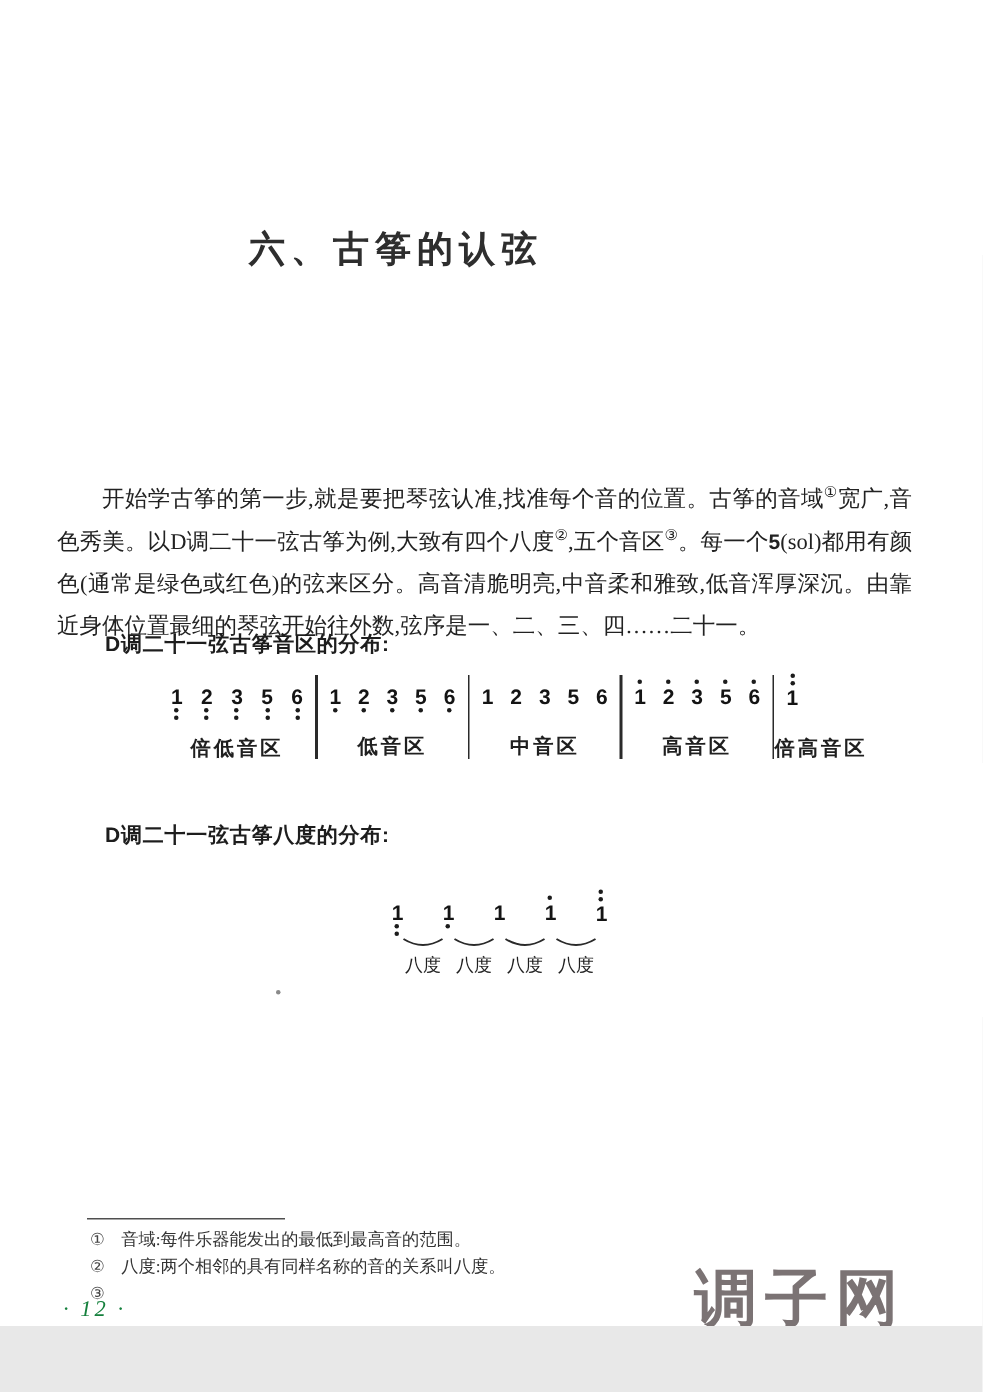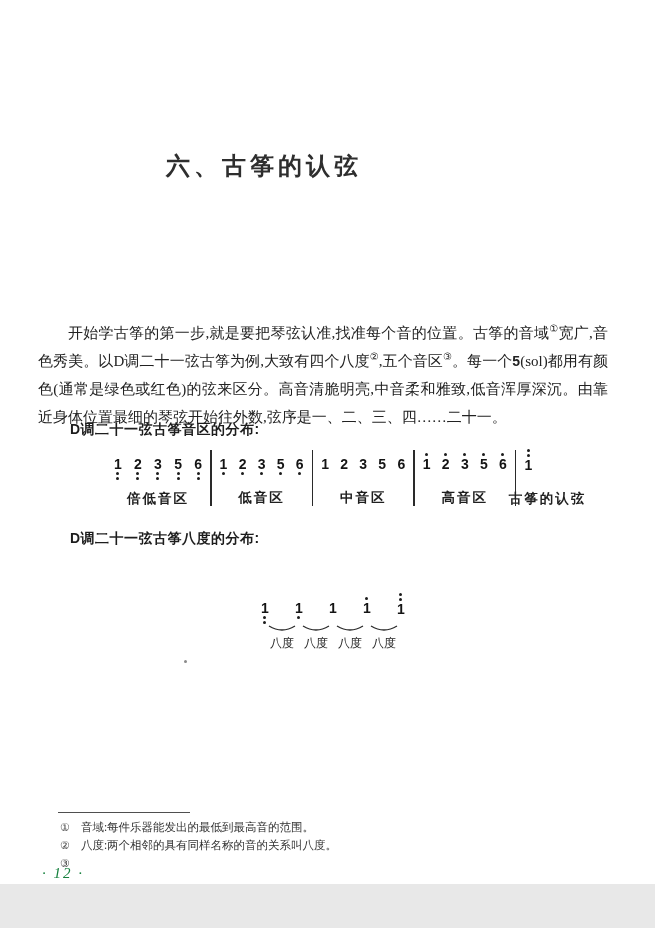--- a/index.html
+++ b/index.html
@@ -33,21 +33,21 @@
   }
   .body-par .sup{font-size:10px;vertical-align:super;line-height:0;}
   .body-par .bold{font-weight:700;font-family:"Liberation Sans",sans-serif;font-size:14px;}
   
   .chart-heading{
     position:absolute;left:70px;
     font-family:"Liberation Sans",sans-serif;font-weight:700;
     font-size:14px;color:#1d1d1d;letter-spacing:0.5px;text-align:right;
   }
   .heading-regions{top:421px;}
-  .heading-octaves{top:530px;}
+  .heading-octaves{top:548px;}
   
   .dots{display:flex;flex-direction:column;align-items:center;}
   .dots.above{min-height:9px;justify-content:flex-end;}
   .dots.below{min-height:9px;justify-content:flex-start;}
   .dot{width:3px;height:3px;border-radius:50%;background:#1c1c1c;margin:1px 0;}
   .note{display:flex;flex-direction:column;align-items:center;}
   .num{font-family:"Liberation Sans",sans-serif;font-weight:700;font-size:14px;line-height:14px;color:#141414;}
   
   .region-chart{position:absolute;left:106px;top:448px;display:flex;align-items:flex-start;}
   .rc-group{display:flex;flex-direction:column;align-items:center;}
@@ -275,21 +275,21 @@
         <div class="rc-notes">
           <div class="note">
             <div class="dots above">
               <div class="dot"></div>
               <div class="dot"></div>
             </div>
             <div class="num">1</div>
             <div class="dots below"></div>
           </div>
         </div>
-        <div class="rc-label">古筝的认弦</div>
+        <div class="rc-label">倍高音区</div>
       </div>
     </div>
 
   <div class="chart-heading heading-octaves">D调二十一弦古筝八度的分布:</div>
   <div class="octave-chart">
     <div class="oc-notes">
         <div class="oc-cell">
           <div class="note">
             <div class="dots above"></div>
             <div class="num">1</div>
@@ -378,17 +378,18 @@
       <span class="fn-text">八度:两个相邻的具有同样名称的音的关系叫八度。</span>
     </div>
     <div class="footnote">
       <span class="fn-marker">③</span>
     </div>
   </div>
 
   <div class="page-number">· 12 ·</div>
 
   <div class="wm-accent">调子网diaozi.com</div>
+  <div class="wm-name">调子网</div>
   <div class="wm-url">www.diaozi.com</div>
 
   <div class="scan-line"></div>
   <div class="scan-bar"></div>
 </div>
 
 </body></html>

